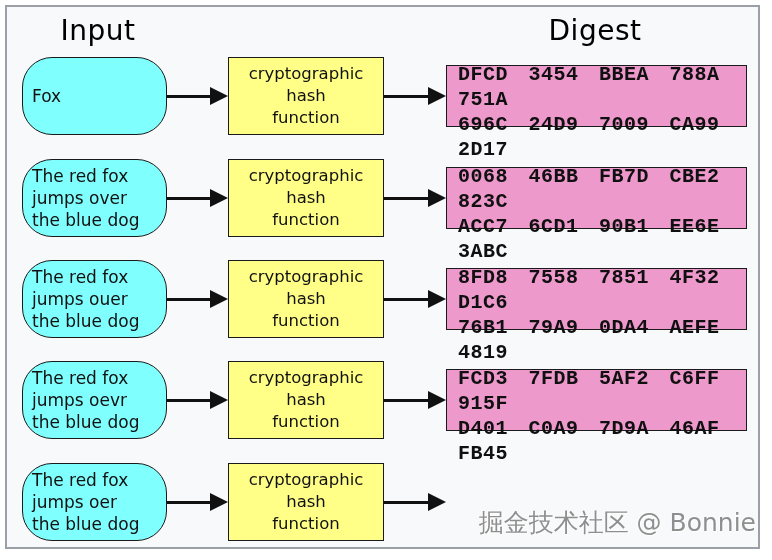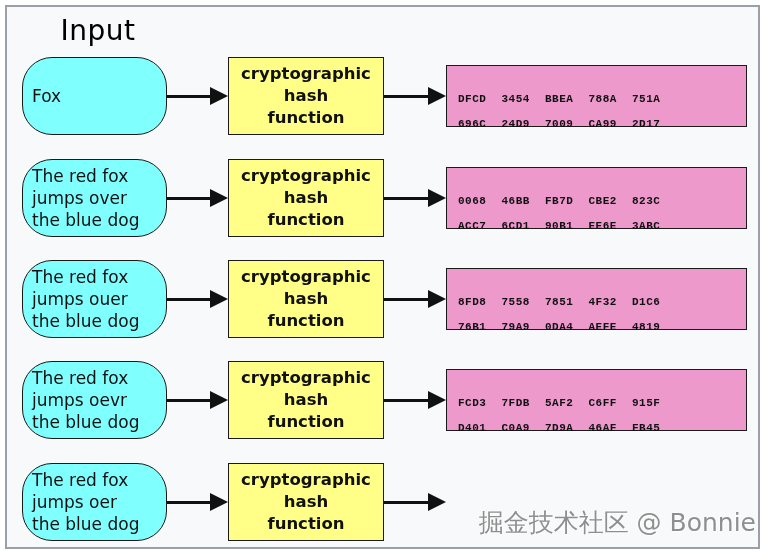--- a/index.html
+++ b/index.html
@@ -79,34 +79,33 @@
     height: 78px;
     background: #ffff88;
     justify-content: center;
     text-align: center;
   }
   .hash-text {
     font-size: 16.5px;
     line-height: 22px;
     color: #111;
     white-space: pre-line;
-    font-weight: bold;
   }
   .digest-box {
     left: 446px;
     top: 8px;
     width: 301px;
     height: 62px;
     background: #ee99cc;
     padding-left: 11px;
   }
   .digest-text {
     font-family: "Liberation Mono", "DejaVu Sans Mono", monospace;
     font-weight: bold;
-    font-size: 11px;
+    font-size: 20px;
     line-height: 25px;
     letter-spacing: 0.5px;
     word-spacing: 8px;
     color: #101010;
     white-space: pre-line;
     margin-top: 32px;
   }
 
   .arrow {
     position: absolute;
@@ -145,20 +144,21 @@
     z-index: 5;
   }
 </style>
 </head>
 <body>
 
 <div class="canvas">
   <div class="frame"></div>
 
   <div class="heading heading-input">Input</div>
+  <div class="heading heading-digest">Digest</div>
 
   <div class="row row-0">
     <div class="box input-box">
       <span class="input-text">Fox</span>
     </div>
     <div class="arrow arrow-1">
         <span class="shaft"></span>
         <span class="head"></span>
       </div>
     <div class="box hash-box">

